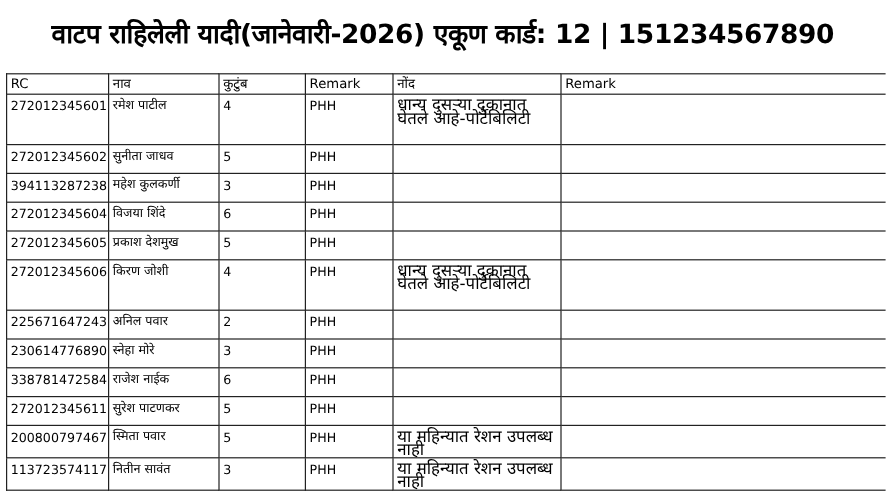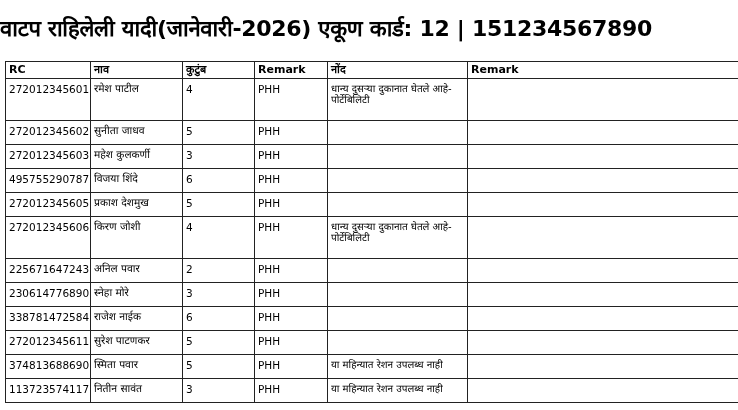--- a/index.html
+++ b/index.html
@@ -1,40 +1,40 @@
 <!DOCTYPE html>
 <html><head>
 <meta charset="utf-8">
 <style>
   html, body { margin: 0; padding: 0; background: #ffffff; }
   body { width: 738px; height: 410px; overflow: hidden; position: relative;
          font-family: "DejaVu Sans", "Liberation Sans", sans-serif; color: #000; }
   .title {
     position: absolute; left: 0; top: 12px; width: 738px;
-    font-weight: bold; font-size: 22px; letter-spacing: -0.3px;
+    text-align: center; font-weight: bold; font-size: 22px; letter-spacing: -0.3px;
     font-family: "DejaVu Sans", "Liberation Sans", sans-serif;
     white-space: nowrap;
   }
   table.list {
     position: absolute; left: 5px; top: 61px;
     border-collapse: collapse; table-layout: fixed;
     width: 740px;
     font-size: 10.5px;
   }
   table.list th, table.list td {
     border: 1.3px solid #222;
     padding: 2px 3px 0 3px;
     vertical-align: top; text-align: left;
     line-height: 12px;
     overflow: hidden;
   }
-  table.list th { font-weight: bold; font-size: 11px; height: 14px; }
+  table.list th { font-weight: normal; font-size: 11px; height: 14px; }
   table.list td { height: 19px; }
   table.list tr.tall td { height: 37px; }
-  table.list td.note { font-size: 10px; line-height: 11px; padding-top: 4px; }
+  table.list td.note { font-size: 14px; line-height: 11px; padding-top: 4px; }
   table.list td.rc, table.list td.num, table.list td.scheme { padding-top: 4px; }
   table.list td.name { padding-top: 3px; }
   table.list th:last-child, table.list td:last-child { border-right: none; }
 </style>
 </head>
 <body>
 
 <div class="title">वाटप राहिलेली यादी(जानेवारी-2026) एकूण कार्ड: 12 | 151234567890</div>
 
 <table class="list">
@@ -67,29 +67,29 @@
     </tr>
     <tr>
       <td class="rc">272012345602</td>
       <td class="name">सुनीता जाधव</td>
       <td class="num">5</td>
       <td class="scheme">PHH</td>
       <td class="note"></td>
       <td></td>
     </tr>
     <tr>
-      <td class="rc">272012345603</td>
+      <td class="rc">394113287238</td>
       <td class="name">महेश कुलकर्णी</td>
       <td class="num">3</td>
       <td class="scheme">PHH</td>
       <td class="note"></td>
       <td></td>
     </tr>
     <tr>
-      <td class="rc">495755290787</td>
+      <td class="rc">272012345604</td>
       <td class="name">विजया शिंदे</td>
       <td class="num">6</td>
       <td class="scheme">PHH</td>
       <td class="note"></td>
       <td></td>
     </tr>
     <tr>
       <td class="rc">272012345605</td>
       <td class="name">प्रकाश देशमुख</td>
       <td class="num">5</td>
@@ -131,21 +131,21 @@
     </tr>
     <tr>
       <td class="rc">272012345611</td>
       <td class="name">सुरेश पाटणकर</td>
       <td class="num">5</td>
       <td class="scheme">PHH</td>
       <td class="note"></td>
       <td></td>
     </tr>
     <tr>
-      <td class="rc">374813688690</td>
+      <td class="rc">200800797467</td>
       <td class="name">स्मिता पवार</td>
       <td class="num">5</td>
       <td class="scheme">PHH</td>
       <td class="note">या महिन्यात रेशन उपलब्ध नाही</td>
       <td></td>
     </tr>
     <tr>
       <td class="rc">113723574117</td>
       <td class="name">नितीन सावंत</td>
       <td class="num">3</td>

